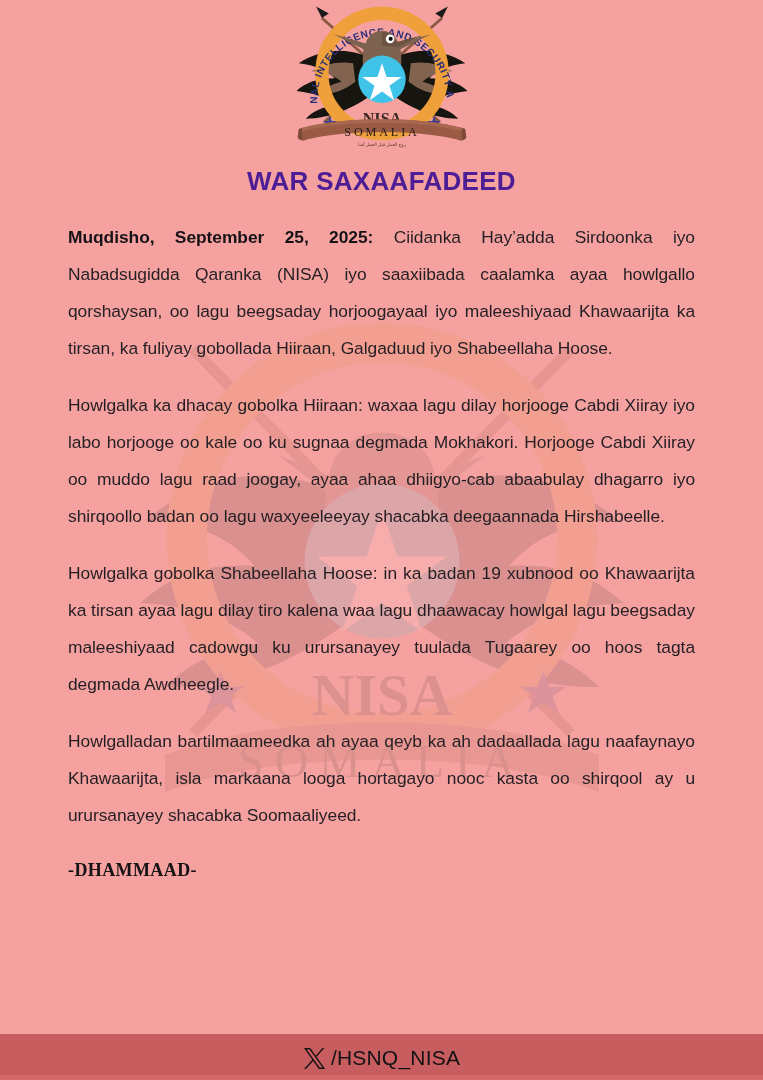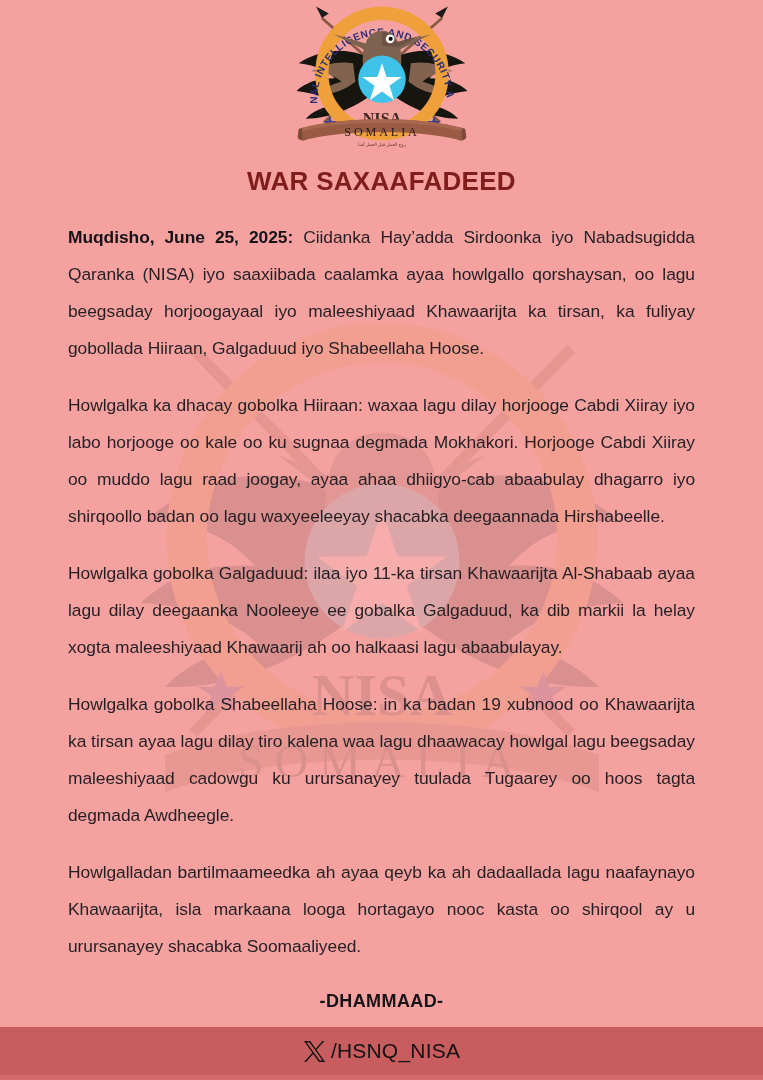--- a/index.html
+++ b/index.html
@@ -58,21 +58,21 @@
     top: 152px;
     z-index: 2;
     padding: 0 68px;
     box-sizing: border-box;
   }
 
   .headline {
     text-align: center;
     font-size: 26px;
     font-weight: bold;
-    color: #7f1d1d;
+    color: #4c1d95;
     letter-spacing: 0.3px;
     margin: 14px 0 22px 0;
     line-height: 1.2;
   }
 
   .para {
     font-size: 17.4px;
     line-height: 37px;
     color: #231f24;
     text-align: justify;
@@ -81,34 +81,35 @@
     letter-spacing: -0.05px;
   }
   .para:last-of-type { margin-bottom: 0; }
 
   .dateline {
     font-weight: bold;
     color: #161317;
   }
 
   .closing {
-    text-align: center;
+    text-align: left;
     font-size: 18px;
     font-weight: bold;
     color: #161317;
     letter-spacing: 0.4px;
     margin-top: 26px;
+    font-family: Liberation Serif, serif;
   }
 
   
   .footer {
     position: absolute;
     left: 0; right: 0;
     bottom: 0;
-    height: 53px;
+    height: 46px;
     background: #c85d5f;
     z-index: 3;
   }
   .footer-inner {
     position: absolute;
     left: 0; right: 0;
     top: 0;
     height: 48px;
     display: flex;
     align-items: center;
@@ -213,25 +214,24 @@
       <path d="M62 216 C130 196 270 196 338 216 L338 222 C270 202 130 202 62 222 Z" fill="#a8674f"></path>
       <text x="200" y="230" text-anchor="middle" font-family="'Liberation Serif', serif" font-size="21" letter-spacing="5" fill="#241a15">SOMALIA</text>
       <text x="200" y="248" text-anchor="middle" font-family="'Liberation Serif', serif" font-size="8" fill="#6a3a28">روح العمل قبل العمل أمنا</text>
     </svg>
   </div>
 
   <div class="content">
 
     <div class="headline">WAR SAXAAFADEED</div>
 
-    <p class="para"><span class="dateline">Muqdisho, June 25, 2025:</span><span> Ciidanka Hay’adda Sirdoonka iyo Nabadsugidda Qaranka (NISA) iyo saaxiibada caalamka ayaa howlgallo qorshaysan, oo lagu beegsaday horjoogayaal iyo maleeshiyaad Khawaarijta ka tirsan, ka fuliyay gobollada Hiiraan, Galgaduud iyo Shabeellaha Hoose.</span></p>
+    <p class="para"><span class="dateline">Muqdisho, September 25, 2025:</span><span> Ciidanka Hay’adda Sirdoonka iyo Nabadsugidda Qaranka (NISA) iyo saaxiibada caalamka ayaa howlgallo qorshaysan, oo lagu beegsaday horjoogayaal iyo maleeshiyaad Khawaarijta ka tirsan, ka fuliyay gobollada Hiiraan, Galgaduud iyo Shabeellaha Hoose.</span></p>
 
     <p class="para">Howlgalka ka dhacay gobolka Hiiraan: waxaa lagu dilay horjooge Cabdi Xiiray iyo labo horjooge oo kale oo ku sugnaa degmada Mokhakori. Horjooge Cabdi Xiiray oo muddo lagu raad joogay, ayaa ahaa dhiigyo-cab abaabulay dhagarro iyo shirqoollo badan oo lagu waxyeeleeyay shacabka deegaannada Hirshabeelle.</p>
 
-    <p class="para">Howlgalka gobolka Galgaduud: ilaa iyo 11-ka tirsan Khawaarijta Al-Shabaab ayaa lagu dilay deegaanka Nooleeye ee gobalka Galgaduud, ka dib markii la helay xogta maleeshiyaad Khawaarij ah oo halkaasi lagu abaabulayay.</p>
 
     <p class="para">Howlgalka gobolka Shabeellaha Hoose: in ka badan 19 xubnood oo Khawaarijta ka tirsan ayaa lagu dilay tiro kalena waa lagu dhaawacay howlgal lagu beegsaday maleeshiyaad cadowgu ku urursanayey tuulada Tugaarey oo hoos tagta degmada Awdheegle.</p>
 
     <p class="para">Howlgalladan bartilmaameedka ah ayaa qeyb ka ah dadaallada lagu naafaynayo Khawaarijta, isla markaana looga hortagayo nooc kasta oo shirqool ay u urursanayey shacabka Soomaaliyeed.</p>
 
     <div class="closing">-DHAMMAAD-</div>
   </div>
 
   <div class="footer">
     <div class="footer-inner">

